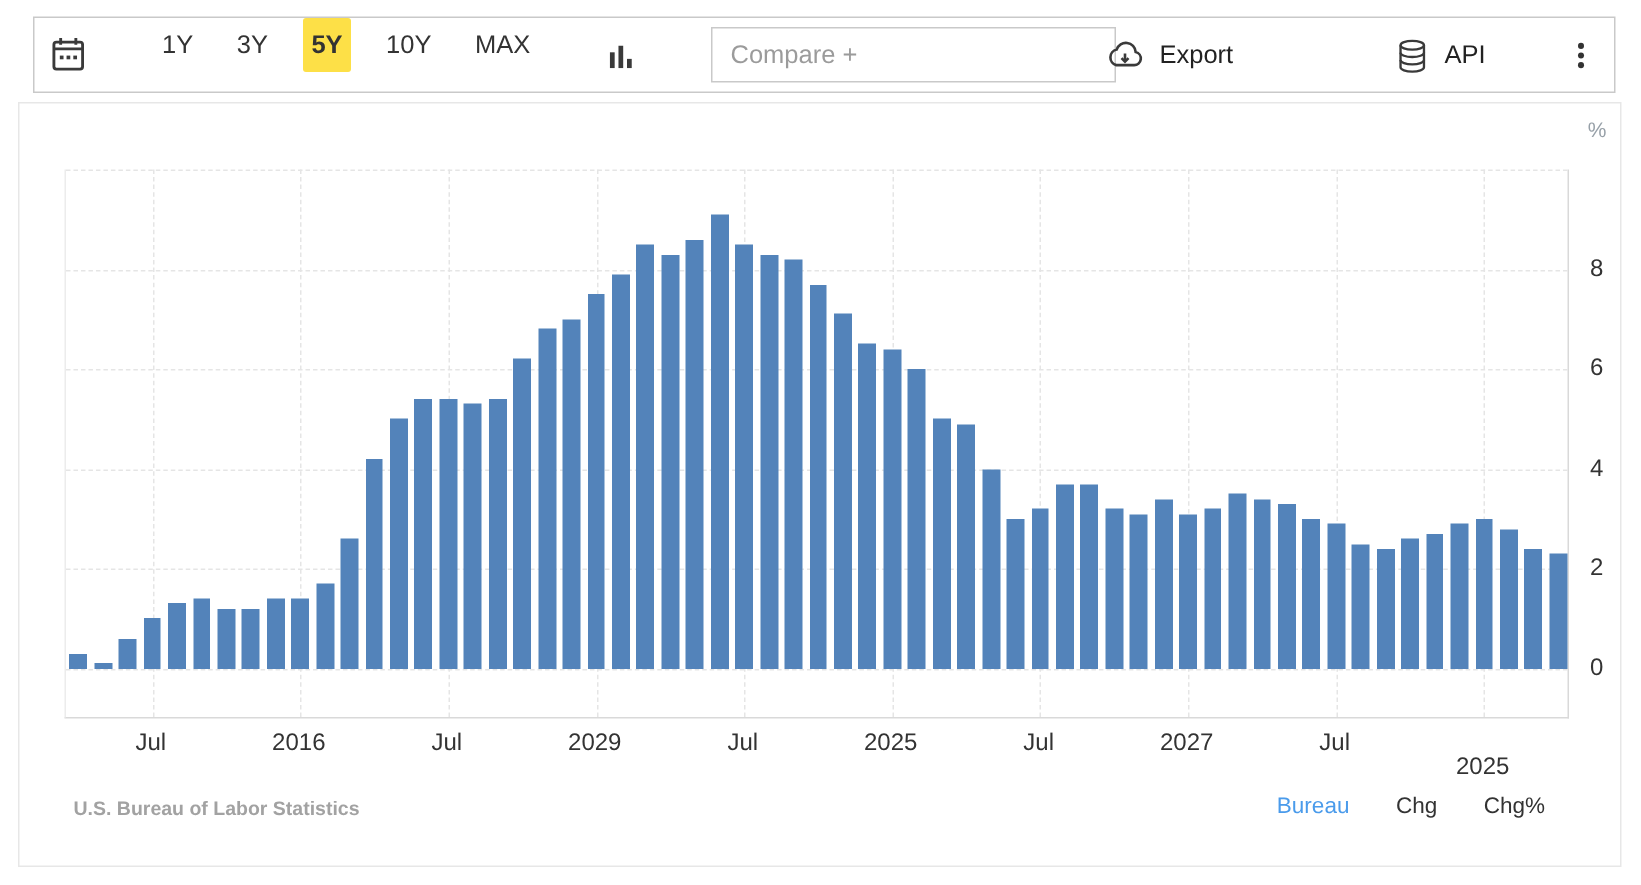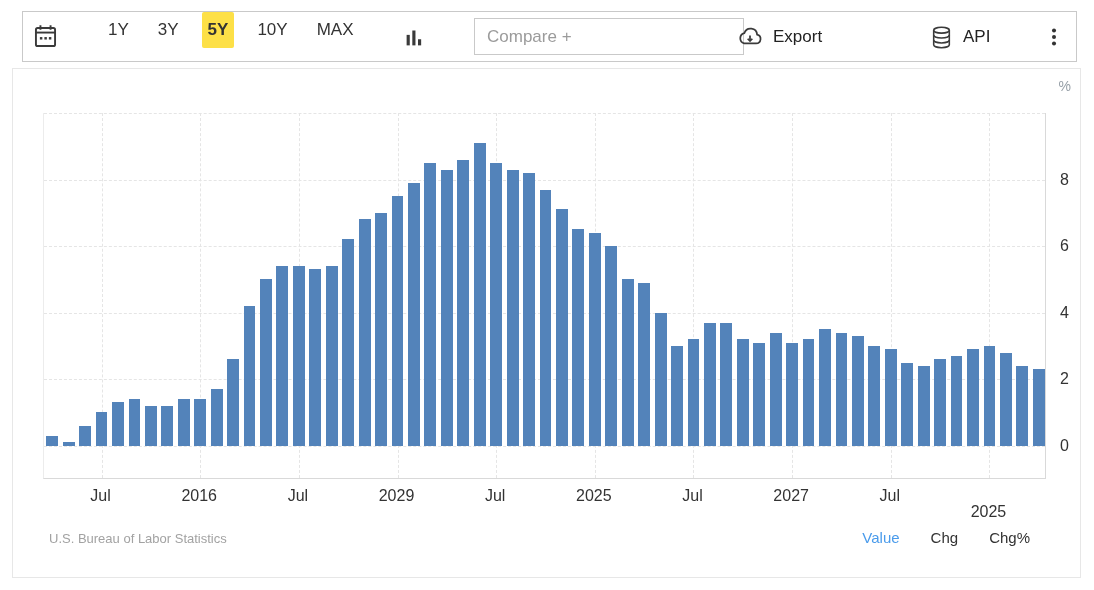--- a/index.html
+++ b/index.html
@@ -42,21 +42,21 @@
   .gridline-h { position:absolute; left:0; width:100%; height:0;
                 border-top:1px dashed #e5e5e5; }
   .gridline-v { position:absolute; top:0; height:100%; width:0;
                 border-left:1px dashed #e5e5e5; }
   .bar { position:absolute; background:var(--bar-color,#5383ba); }
   .y-tick-label { position:absolute; font-size:16px; color:#333;
                   transform:translateY(-50%); }
   .x-tick-label { position:absolute; font-size:16px; color:#333;
                   transform:translateX(-50%); white-space:nowrap; }
   .footer-source { position:absolute; left:36px; top:462px; font-size:13px;
-                   color:#a2a2a2; }
+                   color:#a2a2a2;font-weight:bold; }
   .footer-modes { position:absolute; right:50px; top:460px; display:flex;
                   gap:31px; font-size:15px; }
   .mode-link { color:#333; cursor:pointer; text-decoration:none; }
   .mode-link.active { color:var(--accent-color,#4a9beb); }
 
   .icon { display:block; }
 </style>
 </head>
 <body>
 
@@ -201,21 +201,21 @@
         <div class="bar" title="Oct 2024: 2.6%" style="left: 890.204px; width: 11.8387px; top: 246.218px; height: 86.5091px;"></div>
         <div class="bar" title="Nov 2024: 2.7%" style="left: 906.646px; width: 11.8387px; top: 242.891px; height: 89.8364px;"></div>
         <div class="bar" title="Dec 2024: 2.9%" style="left: 923.089px; width: 11.8387px; top: 236.236px; height: 96.4909px;"></div>
         <div class="bar" title="Jan 2025: 3%" style="left: 939.531px; width: 11.8387px; top: 232.909px; height: 99.8182px;"></div>
         <div class="bar" title="Feb 2025: 2.8%" style="left: 955.974px; width: 11.8387px; top: 239.564px; height: 93.1636px;"></div>
         <div class="bar" title="Mar 2025: 2.4%" style="left: 972.417px; width: 11.8387px; top: 252.873px; height: 79.8545px;"></div>
         <div class="bar" title="Apr 2025: 2.3%" style="left: 988.859px; width: 11.8387px; top: 256.2px; height: 76.5273px;"></div>
       </div>
     <div class="footer-source">U.S. Bureau of Labor Statistics</div>
     <div class="footer-modes">
-      <a class="mode-link active">Value</a>
+      <a class="mode-link active">Bureau</a>
       <a class="mode-link">Chg</a>
       <a class="mode-link">Chg%</a>
     </div>
   <div class="y-tick-label" style="left: 1047px; top: 376.727px;">0</div>
       <div class="y-tick-label" style="left: 1047px; top: 310.182px;">2</div>
       <div class="y-tick-label" style="left: 1047px; top: 243.636px;">4</div>
       <div class="y-tick-label" style="left: 1047px; top: 177.091px;">6</div>
       <div class="y-tick-label" style="left: 1047px; top: 110.545px;">8</div>
       <div class="x-tick-label" style="left: 87.5492px; top: 418px;">Jul</div>
       <div class="x-tick-label" style="left: 186.205px; top: 418px;">2016</div>

